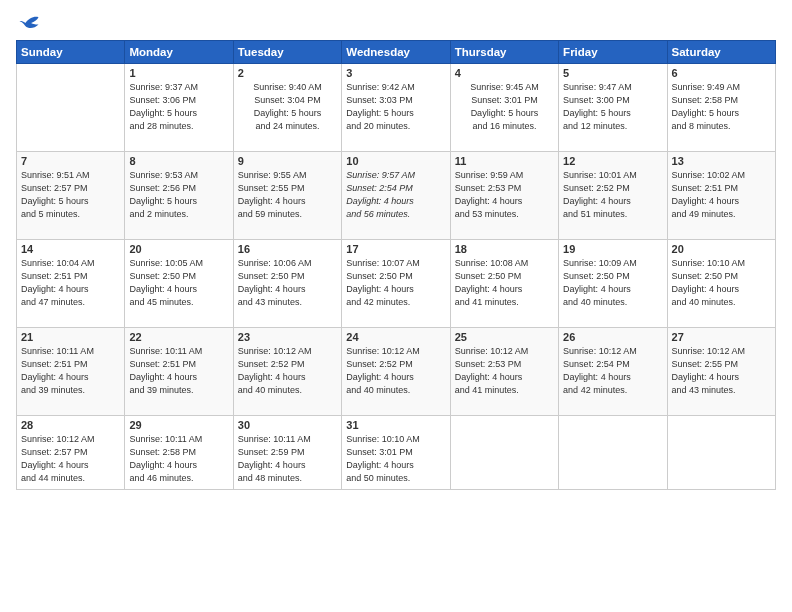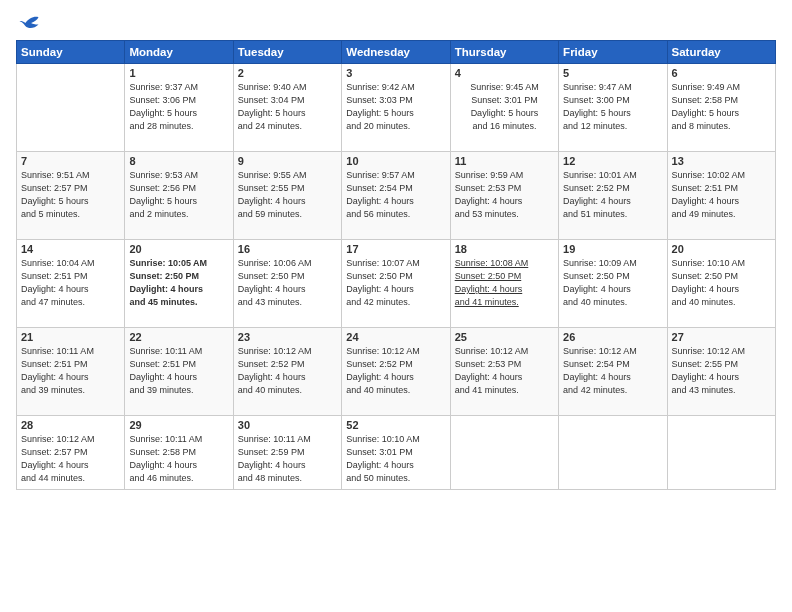--- a/index.html
+++ b/index.html
@@ -135,21 +135,21 @@
           <td class="empty-cell"></td>
           <td>
             <span class="day-num">1</span>
             <div class="day-info" style="white-space: pre-line;">Sunrise: 9:37 AM
 Sunset: 3:06 PM
 Daylight: 5 hours
 and 28 minutes.</div>
           </td>
           <td>
             <span class="day-num">2</span>
-            <div class="day-info" style="white-space: pre-line;">Sunrise: 9:40 AM
+            <div class="day-info" style="white-space: pre-line; text-align: center;">Sunrise: 9:40 AM
 Sunset: 3:04 PM
 Daylight: 5 hours
 and 24 minutes.</div>
           </td>
           <td>
             <span class="day-num">3</span>
             <div class="day-info" style="white-space: pre-line;">Sunrise: 9:42 AM
 Sunset: 3:03 PM
 Daylight: 5 hours
 and 20 minutes.</div>
@@ -193,21 +193,21 @@
           </td>
           <td>
             <span class="day-num">9</span>
             <div class="day-info" style="white-space: pre-line;">Sunrise: 9:55 AM
 Sunset: 2:55 PM
 Daylight: 4 hours
 and 59 minutes.</div>
           </td>
           <td>
             <span class="day-num">10</span>
-            <div class="day-info" style="white-space: pre-line;">Sunrise: 9:57 AM
+            <div class="day-info" style="white-space: pre-line; font-style: italic;">Sunrise: 9:57 AM
 Sunset: 2:54 PM
 Daylight: 4 hours
 and 56 minutes.</div>
           </td>
           <td>
             <span class="day-num">11</span>
             <div class="day-info" style="white-space: pre-line;">Sunrise: 9:59 AM
 Sunset: 2:53 PM
 Daylight: 4 hours
 and 53 minutes.</div>
@@ -230,42 +230,42 @@
         <tr>
           <td>
             <span class="day-num">14</span>
             <div class="day-info" style="white-space: pre-line;">Sunrise: 10:04 AM
 Sunset: 2:51 PM
 Daylight: 4 hours
 and 47 minutes.</div>
           </td>
           <td>
             <span class="day-num">20</span>
-            <div class="day-info" style="white-space: pre-line; font-weight: bold;">Sunrise: 10:05 AM
+            <div class="day-info" style="white-space: pre-line;">Sunrise: 10:05 AM
 Sunset: 2:50 PM
 Daylight: 4 hours
 and 45 minutes.</div>
           </td>
           <td>
             <span class="day-num">16</span>
             <div class="day-info" style="white-space: pre-line;">Sunrise: 10:06 AM
 Sunset: 2:50 PM
 Daylight: 4 hours
 and 43 minutes.</div>
           </td>
           <td>
             <span class="day-num">17</span>
             <div class="day-info" style="white-space: pre-line;">Sunrise: 10:07 AM
 Sunset: 2:50 PM
 Daylight: 4 hours
 and 42 minutes.</div>
           </td>
           <td>
             <span class="day-num">18</span>
-            <div class="day-info" style="white-space: pre-line; text-decoration: underline;">Sunrise: 10:08 AM
+            <div class="day-info" style="white-space: pre-line;">Sunrise: 10:08 AM
 Sunset: 2:50 PM
 Daylight: 4 hours
 and 41 minutes.</div>
           </td>
           <td>
             <span class="day-num">19</span>
             <div class="day-info" style="white-space: pre-line;">Sunrise: 10:09 AM
 Sunset: 2:50 PM
 Daylight: 4 hours
 and 40 minutes.</div>
@@ -345,21 +345,21 @@
 and 46 minutes.</div>
           </td>
           <td>
             <span class="day-num">30</span>
             <div class="day-info" style="white-space: pre-line;">Sunrise: 10:11 AM
 Sunset: 2:59 PM
 Daylight: 4 hours
 and 48 minutes.</div>
           </td>
           <td>
-            <span class="day-num">52</span>
+            <span class="day-num">31</span>
             <div class="day-info" style="white-space: pre-line;">Sunrise: 10:10 AM
 Sunset: 3:01 PM
 Daylight: 4 hours
 and 50 minutes.</div>
           </td>
           <td class="empty-cell"></td>
           <td class="empty-cell"></td>
           <td class="empty-cell"></td>
         </tr>
       </tbody>

